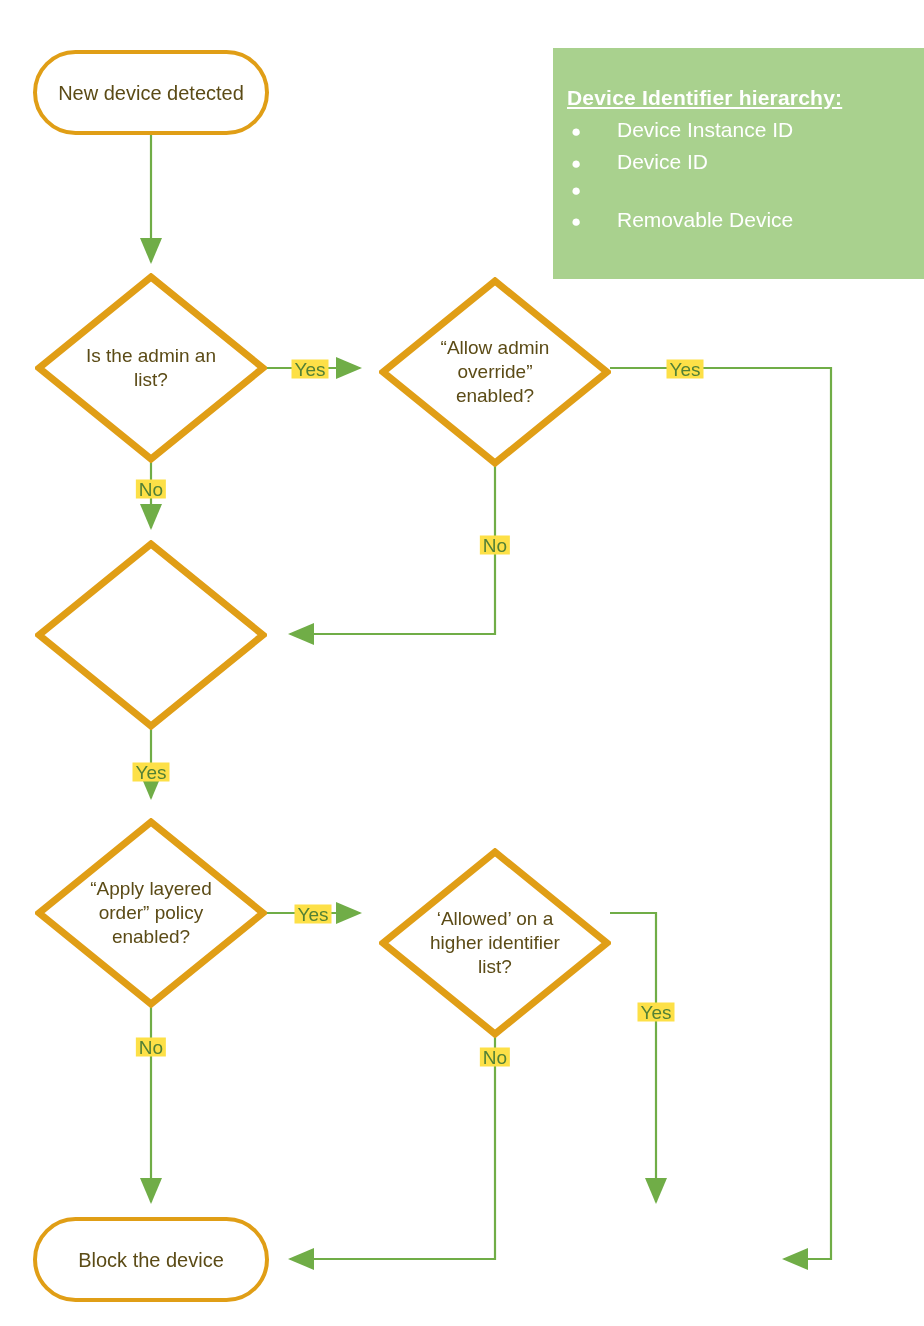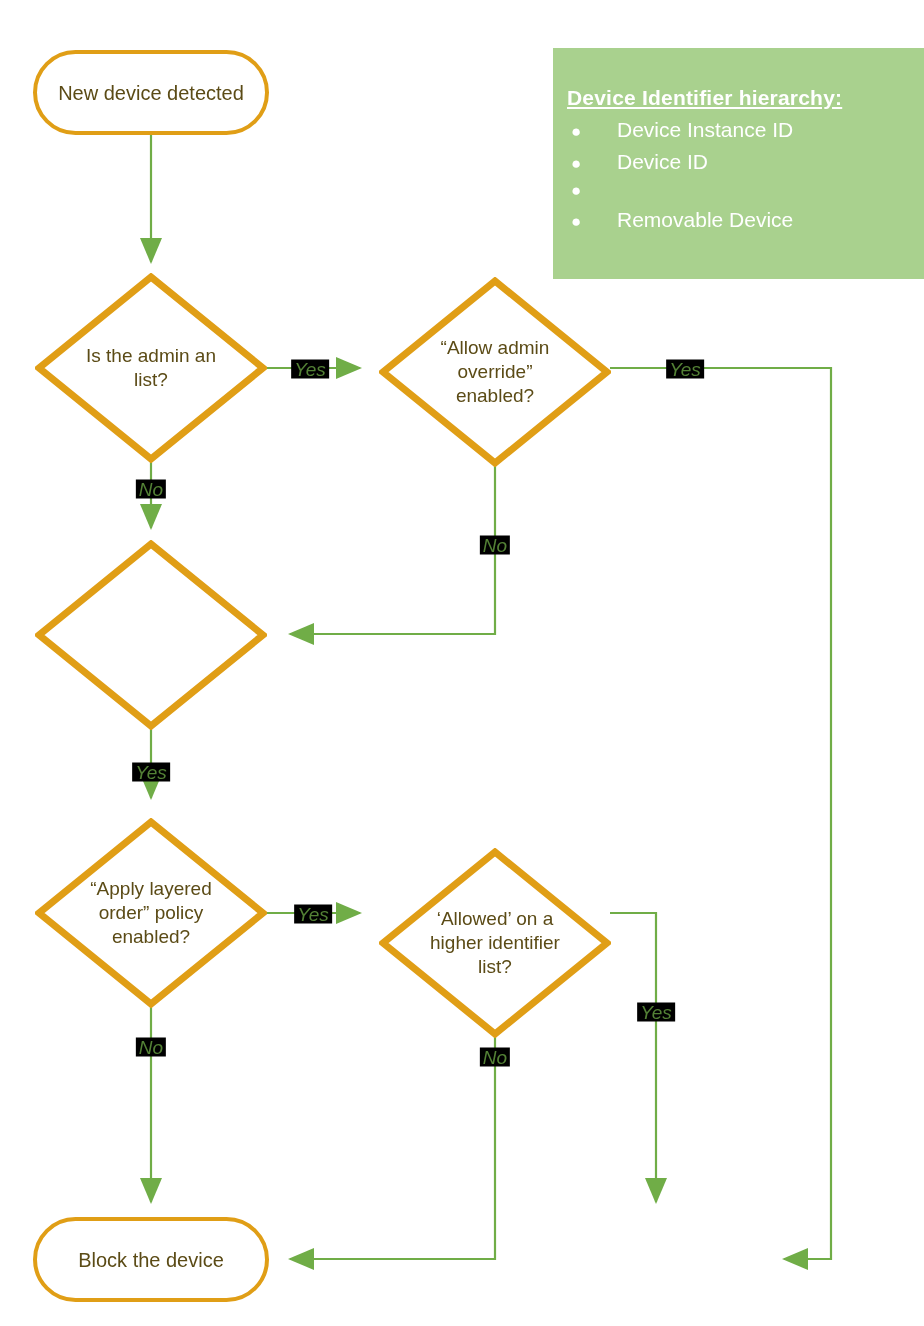--- a/index.html
+++ b/index.html
@@ -15,21 +15,21 @@
   .diamond{background:transparent;}
   .diamond .dtext{position:relative;z-index:2;font-size:19px;line-height:1.28;color:#5B4B16;width:78%;}
   .diamond svg.dshape{position:absolute;left:0;top:0;width:100%;height:100%;z-index:1;}
 
   .legend{position:absolute;background:#A9D18E;color:#ffffff;box-sizing:border-box;}
   .legend .ltitle{font-size:21px;font-weight:bold;text-decoration:underline;color:#fff;letter-spacing:.2px;}
   .legend ul{list-style:none;margin:4px 0 0 0;padding:0;}
   .legend li{display:flex;align-items:baseline;font-size:21px;line-height:1.52;color:#fff;}
   .legend li .bullet{width:46px;flex:0 0 46px;text-align:left;font-size:17px;padding-left:4px;}
 
-  .edgelabel{position:absolute;color:#538135;font-size:19px;line-height:1;background:#000000;padding:0 3px;white-space:nowrap;font-style:italic;}
+  .edgelabel{position:absolute;color:#538135;font-size:19px;line-height:1;background:#fde047;padding:0 3px;white-space:nowrap;}
   .elabel-h{transform:translate(-50%,-50%);}
 </style>
 </head>
 <body>
 
 <div id="canvas">
 
   <svg class="layer" viewBox="0 0 924 1326">
     <defs>
       <marker id="arrow" markerWidth="10" markerHeight="10" refX="8.5" refY="4" orient="auto" markerUnits="userSpaceOnUse">

